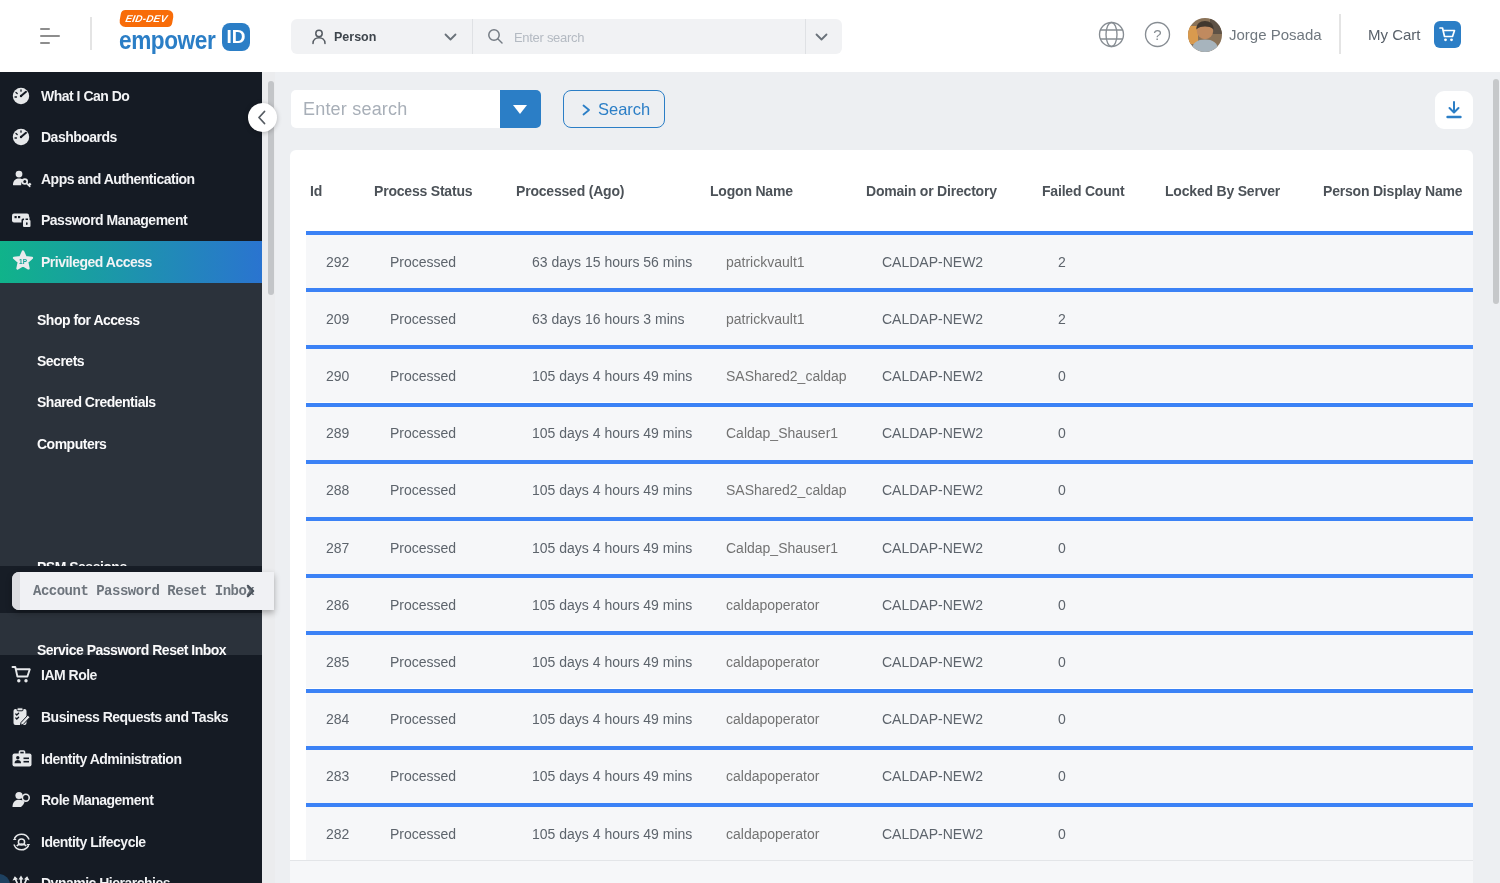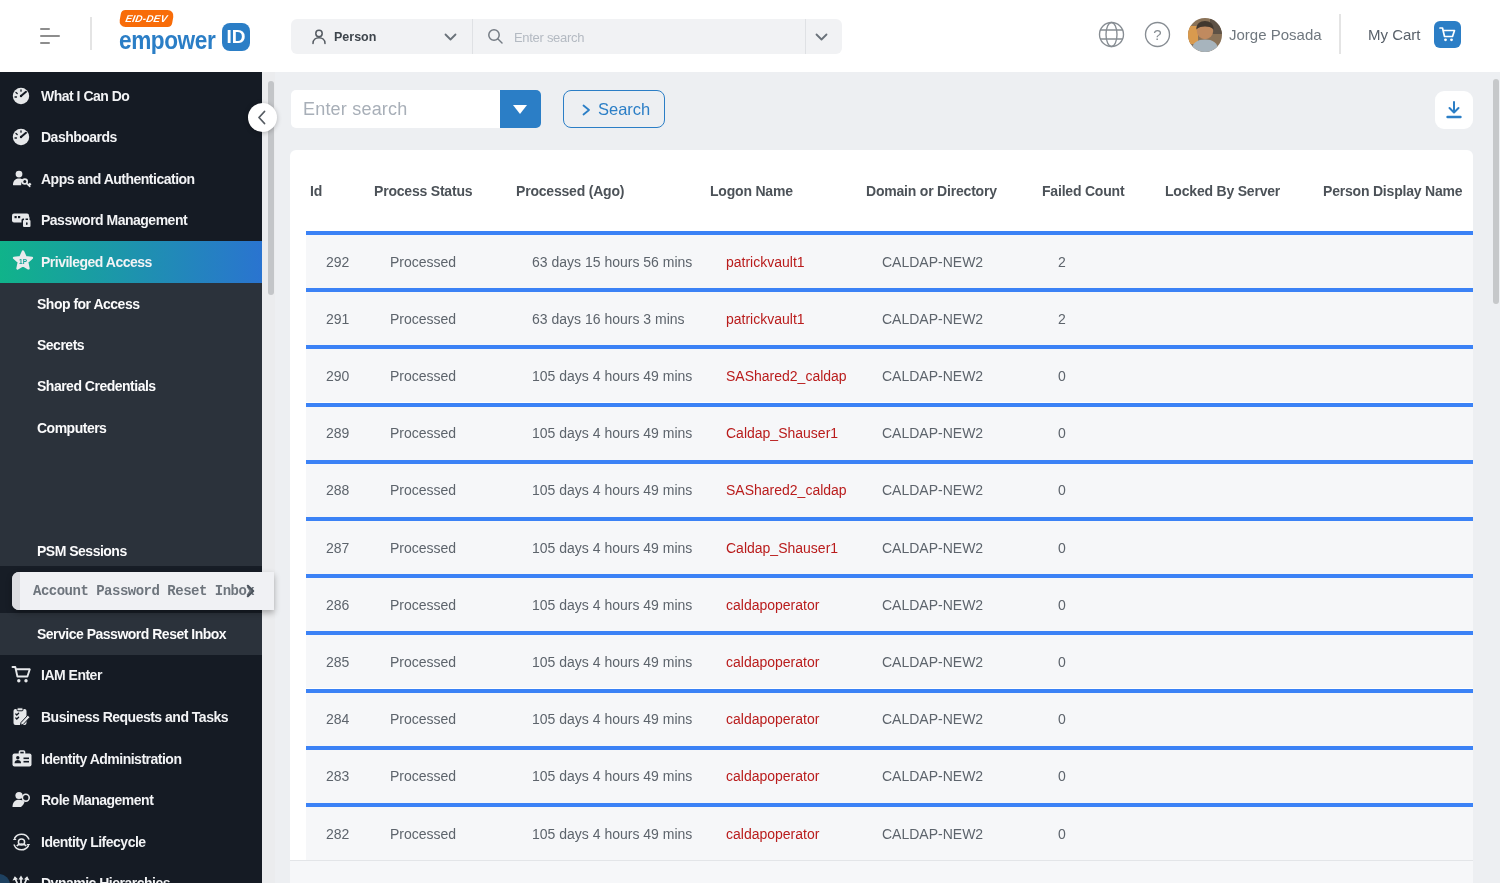--- a/index.html
+++ b/index.html
@@ -24,21 +24,21 @@
   #hdrdiv2 { position:absolute; left:1339px; top:14px; width:2px; height:40px; background:#e4e4e4; }
   #mycart { position:absolute; left:1368px; top:26px; font-size:15px; color:#59616a; }
   #cartbtn { position:absolute; left:1434px; top:21px; width:27px; height:27px; background:#2b7ec6; border-radius:6px; }
 
   
   #sidebar { position:absolute; left:0; top:72px; width:262px; height:811px; background:#151b24; z-index:4; }
   .mi { position:absolute; left:0; width:262px; height:41.5px; color:#f2f3f5; font-size:14px; font-weight:bold; letter-spacing:-0.5px; }
   .mi .t { position:absolute; left:41px; top:50%; transform:translateY(-50%); white-space:nowrap; }
   .mi svg, #gradrow svg { position:absolute; left:11px; top:50%; transform:translateY(-50%); }
   #submenu { position:absolute; left:0; top:211px; width:262px; height:371.5px; background:#2b323b; }
-  .smi { position:absolute; left:0; width:262px; height:41.3px; color:#fbfbfc; font-size:14px; font-weight:bold; letter-spacing:-0.5px; }
+  .smi { position:absolute; left:0; width:262px; height:41.3px; color:#fbfbfc; font-size:14px; font-weight:bold; letter-spacing:-0.5px;margin-top:16px; }
   .smi .t { position:absolute; left:37px; top:50%; transform:translateY(-50%); white-space:nowrap; }
   #gradrow { position:absolute; left:0; top:169.3px; width:262px; height:41.5px; background:linear-gradient(90deg,#10b38a,#2a74d0); }
   #selrow { position:absolute; left:0; top:494.3px; width:262px; height:46.8px; background:#171d26; }
   #selpill { position:absolute; left:12px; top:499.7px; width:262px; height:38px; background:#f0f1f4; border-radius:7px 0 0 7px; box-shadow:0 3px 6px rgba(0,0,0,.3); }
   #selpill .t { position:absolute; left:21px; top:11px; font-size:14px; font-weight:bold; letter-spacing:-0.5px; color:#6e757d;font-family:Liberation Mono, monospace; }
 
   
   #sbtrack { position:absolute; left:262px; top:72px; width:13px; height:811px; background:#ebecee; z-index:3; }
   #sbthumb { position:absolute; left:268px; top:81px; width:6px; height:214px; background:#c3c5c8; border-radius:3px; z-index:5; }
   #collapse { position:absolute; left:248px; top:103px; width:29px; height:29px; background:#fff; border-radius:50%; box-shadow:0 1px 5px rgba(0,0,0,.25); z-index:6; }
@@ -51,21 +51,21 @@
   #ddbtn:after { content:""; position:absolute; left:13px; top:15px; border-left:7.5px solid transparent; border-right:7.5px solid transparent; border-top:9.5px solid #fff; }
   #searchbtn { position:absolute; left:288px; top:18px; width:102px; height:38px; border:1.3px solid #2b7ec6; border-radius:8px; color:#2b7ec6; font-size:16.5px; }
   #searchbtn span { position:absolute; left:34px; top:9px; }
   #dlbtn { position:absolute; left:1160px; top:19px; width:38px; height:38px; background:#fff; border-radius:9px; }
 
   
   #table { position:absolute; left:15px; top:78px; width:1183px; height:733px; background:#fff; border-radius:6px 6px 0 0; overflow:hidden; }
   .hcell { position:absolute; top:33px; font-size:14px; font-weight:bold; letter-spacing:-0.2px; color:#4c5258; white-space:nowrap; }
   .row { position:absolute; left:16px; width:1183px; height:57px; background:#f6f7f9; border-top:4px solid #3b82f6; }
   .c { position:absolute; top:50%; transform:translateY(-50%); font-size:14px; color:#5d646c; white-space:nowrap; }
-  .link { color:#b91c1c; }
+  .link { color:#737373; }
 
   
   #rsthumb { position:absolute; left:1493px; top:79px; width:6px; height:225px; background:#c6c8ca; border-radius:3px; z-index:6; }
 </style>
 </head>
 <body>
 
 <div id="sidebar">
   <div class="mi" style="top:3.2px">
     <svg width="20" height="20" viewBox="0 0 20 20">
@@ -142,21 +142,21 @@
     <svg style="position:absolute;left:234px;top:12px" width="9" height="14" viewBox="0 0 9 14">
         <path d="M1.8 1.8 L7.2 7 L1.8 12.2" stroke="#4c545d" stroke-width="2.2" fill="none" stroke-linecap="round" stroke-linejoin="round"></path>
       </svg>
   </div>
   <div class="mi" style="top:582.6px">
     <svg width="22" height="21" viewBox="0 0 22 21">
         <path d="M1.5 2.5 L4.3 2.5 L6.4 12 L16.4 12 L18.8 4.8 L5 4.8" fill="none" stroke="#e6e8ea" stroke-width="1.9" stroke-linecap="round" stroke-linejoin="round"></path>
         <circle cx="7.8" cy="16.2" r="1.7" fill="#e6e8ea"></circle>
         <circle cx="15" cy="16.2" r="1.7" fill="#e6e8ea"></circle>
       </svg>
-    <span class="t">IAM Enter</span>
+    <span class="t">IAM Role</span>
     </div>
   <div class="mi" style="top:624.2px">
     <svg width="21" height="22" viewBox="0 0 21 22">
         <rect x="2.5" y="3" width="13" height="16" rx="2" fill="#e6e8ea"></rect>
         <rect x="6" y="1.8" width="6" height="3" rx="1" fill="#e6e8ea" stroke="#151b24" stroke-width="1"></rect>
         <path d="M4.8 8 L5.8 9 L7.6 7.2 M4.8 12 L5.8 13 L7.6 11.2" stroke="#151b24" stroke-width="1.3" fill="none" stroke-linecap="round"></path>
         <path d="M10 16.5 L16.8 9.2 L19 11.2 L12.2 18.5 L9.5 19 Z" fill="#e6e8ea" stroke="#151b24" stroke-width="1"></path>
       </svg>
     <span class="t">Business Requests and Tasks</span>
     </div>
@@ -237,21 +237,21 @@
     <span class="hcell" style="left:1033px">Person Display Name</span>
   <div class="row" style="top:81px">
         <span class="c" style="left:20px">292</span>
         <span class="c" style="left:84px">Processed</span>
         <span class="c" style="left:226px">63 days 15 hours 56 mins</span>
         <span class="c link" style="left:420px">patrickvault1</span>
         <span class="c" style="left:576px">CALDAP-NEW2</span>
         <span class="c" style="left:752px">2</span>
       </div>
       <div class="row" style="top:138.2px">
-        <span class="c" style="left:20px">291</span>
+        <span class="c" style="left:20px">209</span>
         <span class="c" style="left:84px">Processed</span>
         <span class="c" style="left:226px">63 days 16 hours 3 mins</span>
         <span class="c link" style="left:420px">patrickvault1</span>
         <span class="c" style="left:576px">CALDAP-NEW2</span>
         <span class="c" style="left:752px">2</span>
       </div>
       <div class="row" style="top:195.4px">
         <span class="c" style="left:20px">290</span>
         <span class="c" style="left:84px">Processed</span>
         <span class="c" style="left:226px">105 days 4 hours 49 mins</span>

